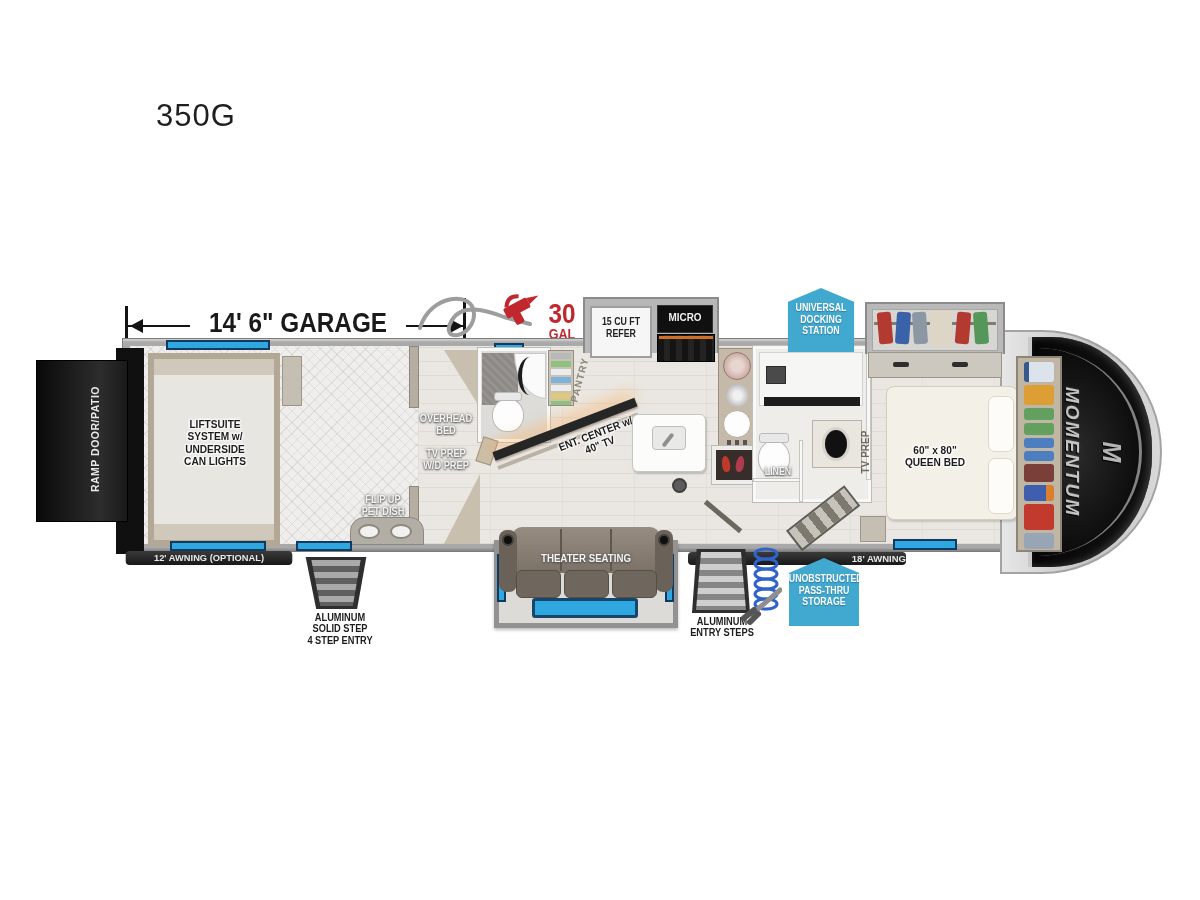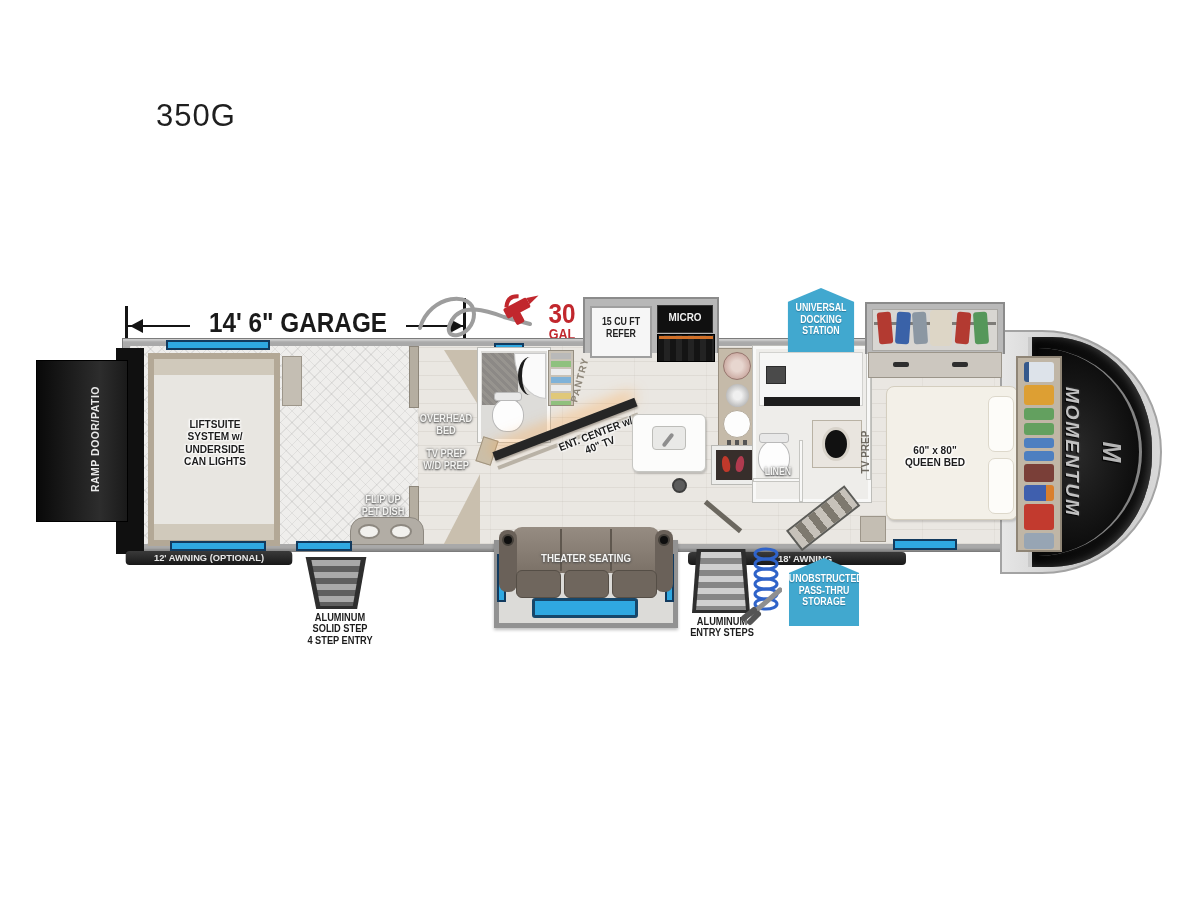--- a/index.html
+++ b/index.html
@@ -190,21 +190,21 @@
   <div style="left:1024px;top:408px;width:30px;height:12px;background:#63a05f;border-radius:3px;"></div>
   <div style="left:1024px;top:423px;width:30px;height:12px;background:#63a05f;border-radius:3px;"></div>
   <div style="left:1024px;top:438px;width:30px;height:10px;background:#4d7fc0;border-radius:3px;"></div>
   <div style="left:1024px;top:451px;width:30px;height:10px;background:#4d7fc0;border-radius:3px;"></div>
   <div style="left:1024px;top:464px;width:30px;height:18px;background:#7a3f38;border-radius:3px;"></div>
   <div style="left:1024px;top:485px;width:30px;height:16px;background:#3f5fae;border-right:8px solid #d97f2e;border-radius:3px;"></div>
   <div style="left:1024px;top:504px;width:30px;height:26px;background:#c23a2e;border-radius:3px;"></div>
   <div style="left:1024px;top:533px;width:30px;height:16px;background:#97a5b4;border-radius:3px;"></div>
 
   <div class="bar-awning" style="left:124px;top:551px;width:170px;height:14px;font-size:9.5px;line-height:14px;letter-spacing:0;transform:scaleX(.98);">12' AWNING (OPTIONAL)</div>
-  <div class="bar-awning" style="left:688px;top:552px;width:218px;height:13px;font-size:9.5px;line-height:13px;padding-left:90px;text-align:left;">18' AWNING</div>
+  <div class="bar-awning" style="left:688px;top:552px;width:218px;height:13px;font-size:9.5px;line-height:13px;padding-left:90px;text-align:right;">18' AWNING</div>
 
   <div style="left:303px;top:557px;width:66px;height:52px;background:#2e2e2e;clip-path:polygon(4% 0,96% 0,82% 100%,20% 100%);"></div>
   <div style="left:308px;top:560px;width:56px;height:46px;background:repeating-linear-gradient(180deg,#a9a9a9 0 6px,#5f5f5f 6px 12px);clip-path:polygon(6% 0,94% 0,80% 100%,22% 100%);"></div>
   <div class="lbl-dark pre condensed" style="left:292px;top:612px;width:96px;font-size:10.5px;">ALUMINUM
 SOLID STEP
 4 STEP ENTRY</div>
 
   <div style="left:494px;top:540px;width:184px;height:88px;background:#dcdbd8;border:5px solid #929292;box-shadow:0 2px 3px rgba(0,0,0,.25);"></div>
   <div class="win" style="left:497px;top:554px;width:9px;height:48px;"></div>
   <div class="win" style="left:665px;top:554px;width:9px;height:48px;"></div>

